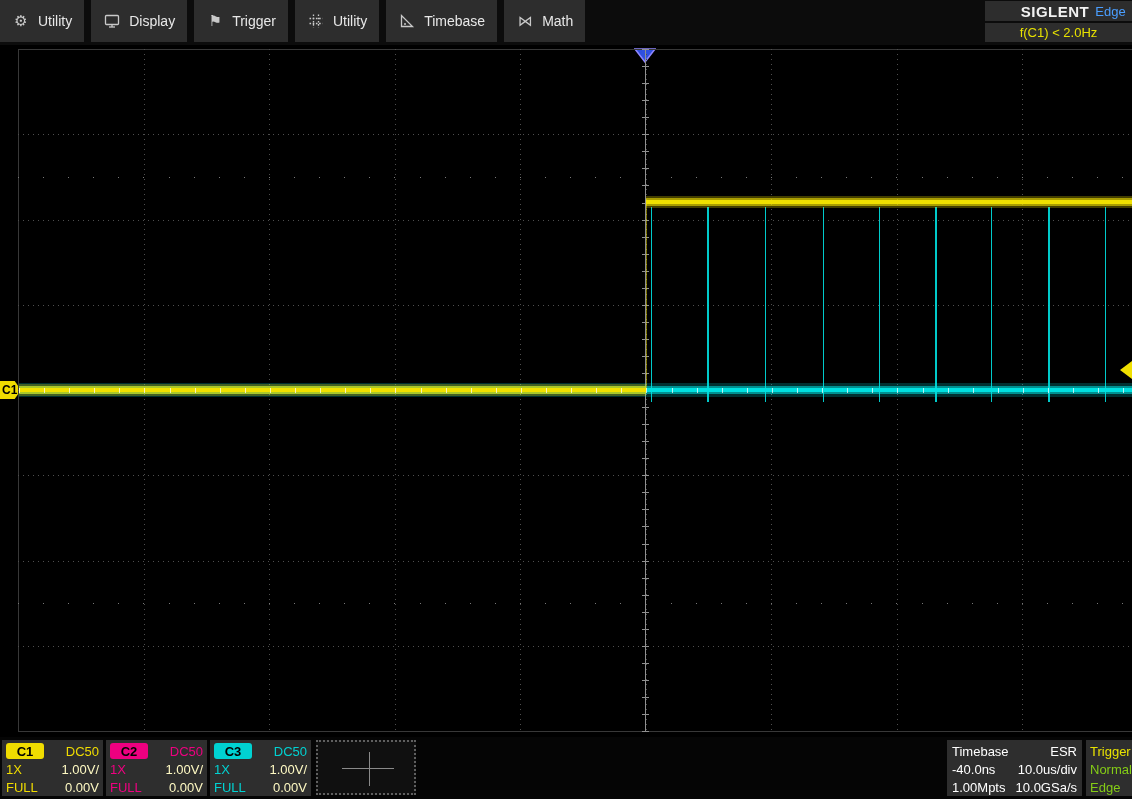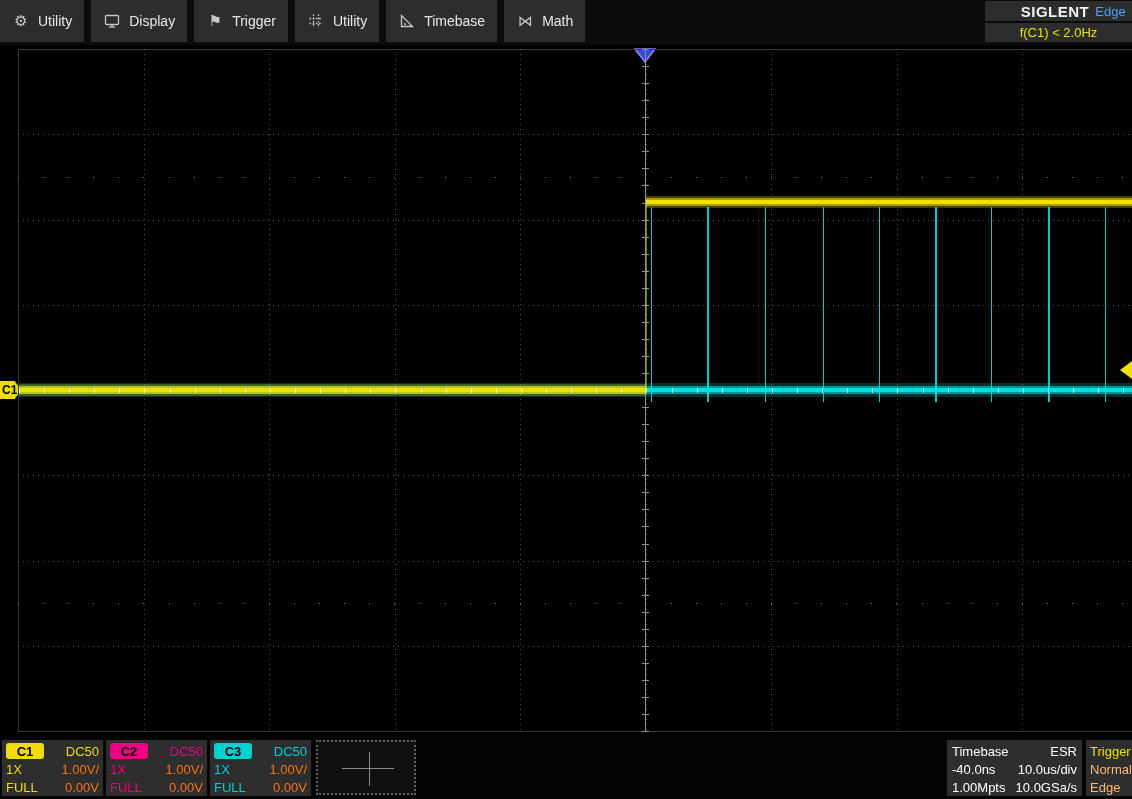--- a/index.html
+++ b/index.html
@@ -38,31 +38,31 @@
           clip-path:polygon(0 0,70% 0,100% 50%,70% 100%,0 100%);
           color:#000;font-size:12px;font-weight:bold;display:flex;align-items:center;
           padding-left:2px;box-sizing:border-box;cursor:default;}
   
   #statusbar{position:absolute;left:0;top:737px;width:1132px;height:62px;background:#050505;}
   .ch-box{position:absolute;top:3px;width:101px;height:56px;background:#2e2e2e;
           font-size:13px;box-sizing:border-box;padding:2px 4px;cursor:default;}
   .ch-row{height:18px;display:flex;align-items:center;justify-content:space-between;}
   .ch-chip{width:38px;height:16px;border-radius:3px;color:#000;font-weight:bold;
            display:flex;align-items:center;justify-content:center;font-size:13px;}
-  .white{color:#f97316;}
+  .white{color:#fef9c3;}
   #preview-box{position:absolute;left:316px;top:3px;width:100px;height:55px;
                border:2px dotted #5f5f5f;background:#101010;box-sizing:border-box;cursor:default;}
   #preview-box .ph{position:absolute;left:24px;top:26px;width:52px;height:1px;background:#8a8a8a;}
   #preview-box .pv{position:absolute;left:51px;top:10px;width:1px;height:34px;background:#8a8a8a;}
   #timebase-box{position:absolute;left:947px;top:3px;width:135px;height:56px;background:#2e2e2e;
                 font-size:13px;box-sizing:border-box;padding:2px 5px;cursor:default;}
   .tb-row{height:18px;display:flex;align-items:center;justify-content:space-between;color:#fff;}
   #trigger-box{position:absolute;left:1086px;top:3px;width:46px;height:56px;background:#2e2e2e;
                font-size:13px;box-sizing:border-box;padding:2px 0 2px 4px;overflow:hidden;cursor:default;}
-  .tr-row{height:18px;display:flex;align-items:center;color:#fdba74;white-space:nowrap;}
+  .tr-row{height:18px;display:flex;align-items:center;color:#84cc16;white-space:nowrap;}
   .yellow-text{color:#e8e200;}
 </style>
 </head>
 <body>
 
 <div id="menubar">
   <div id="menu-row">
       <div class="menu-item">
         <span class="mi-icon">⚙</span>
         <span class="mi-label">Utility</span>

